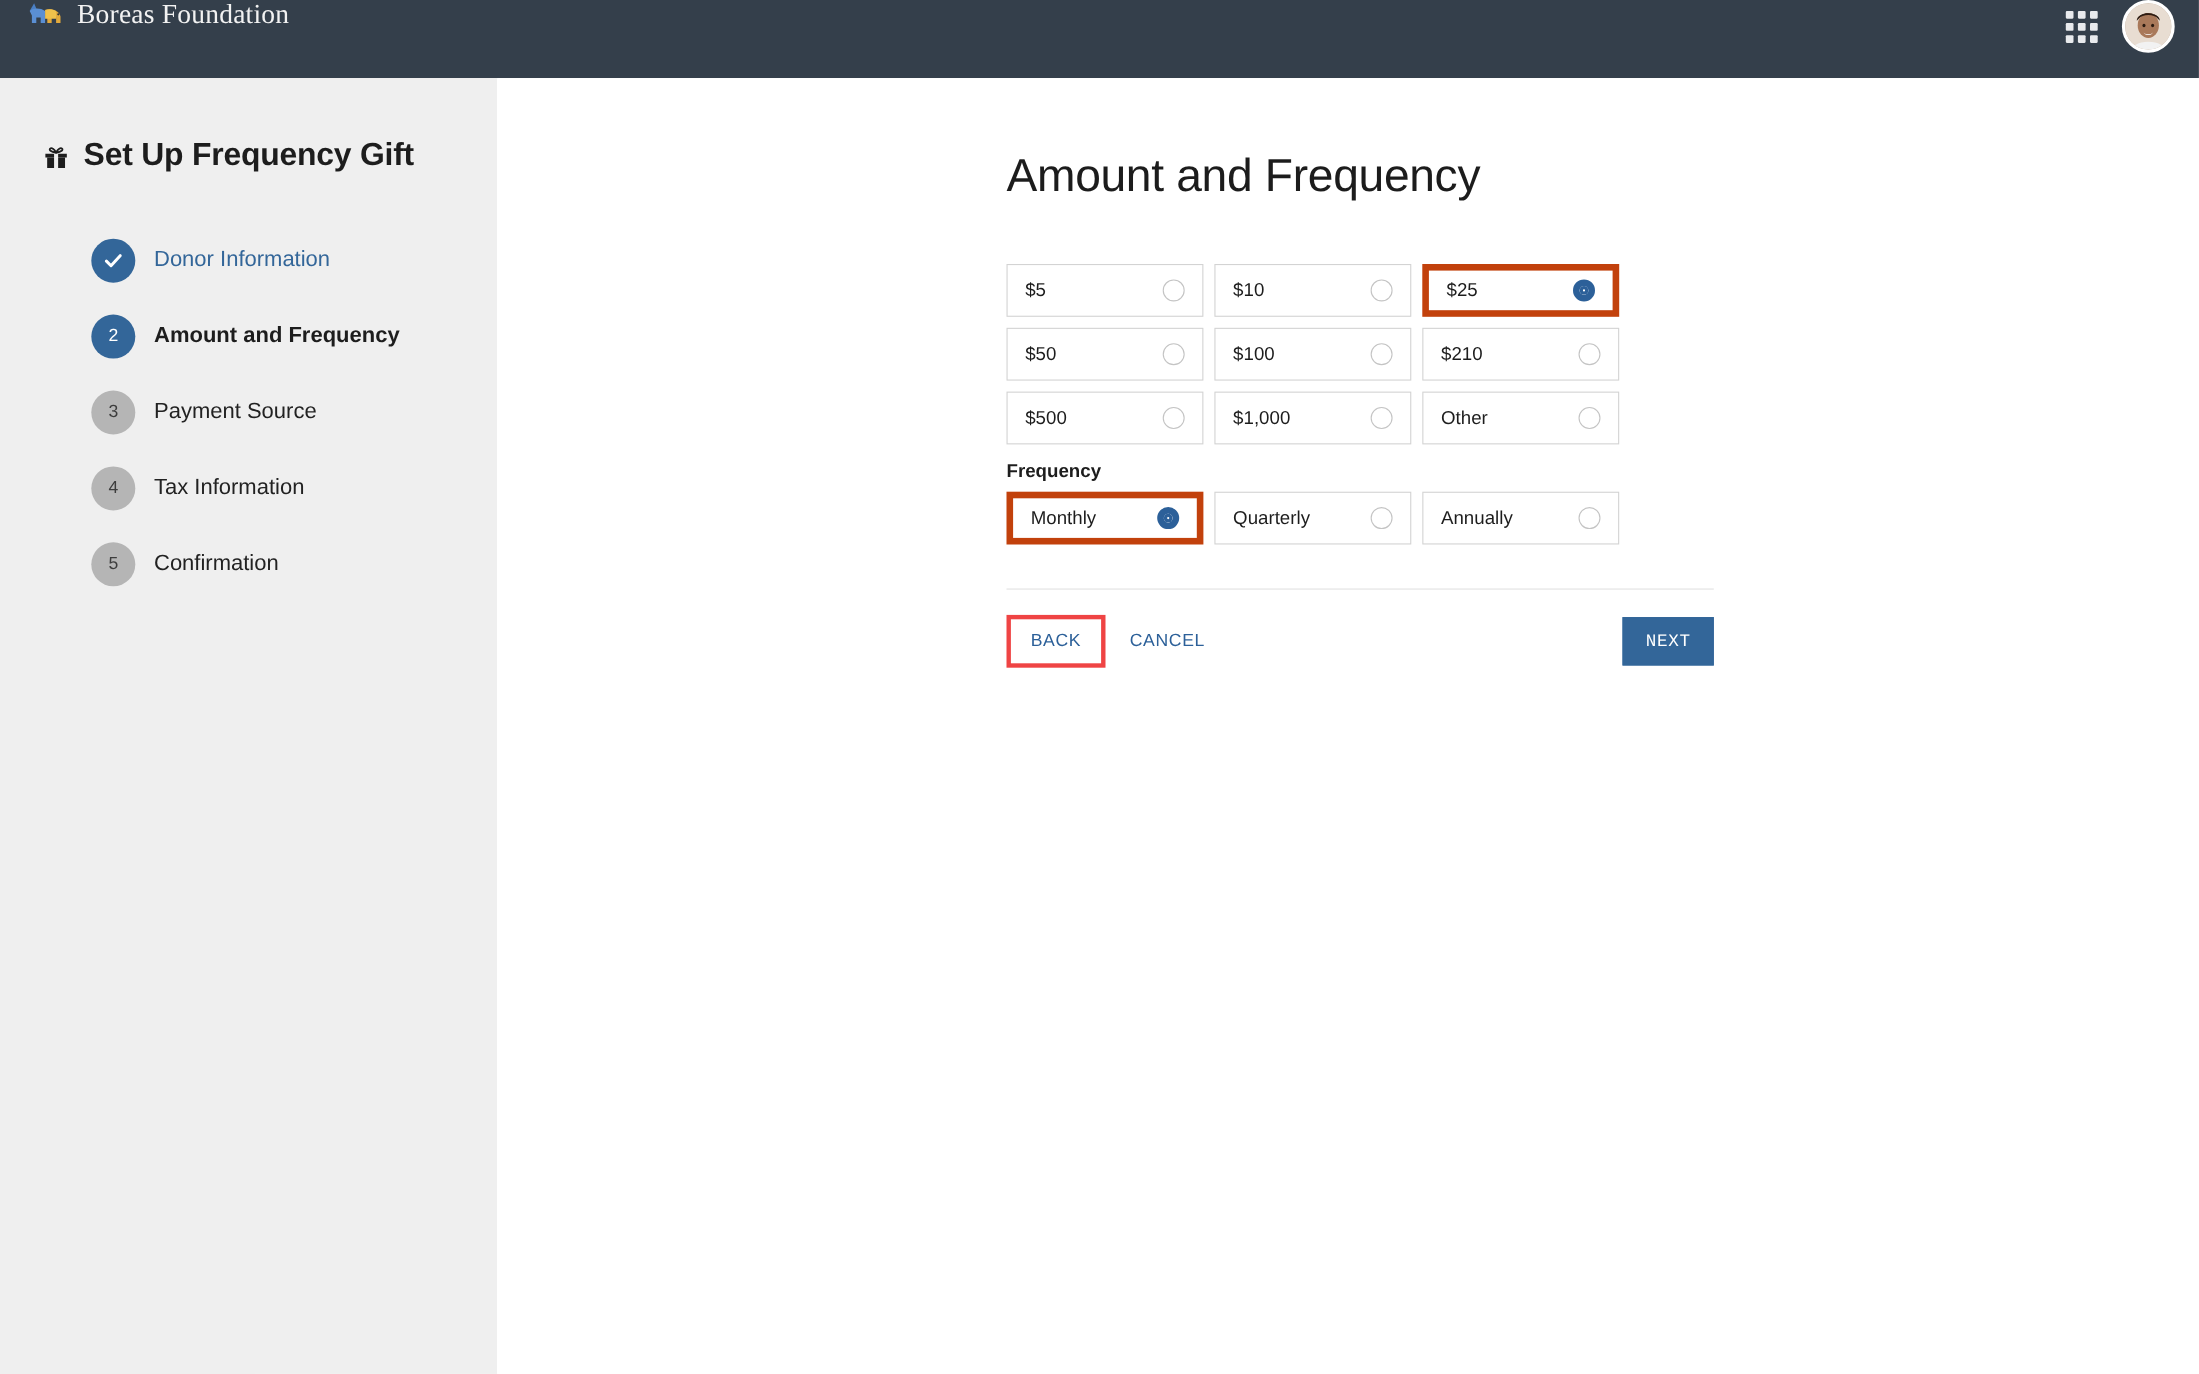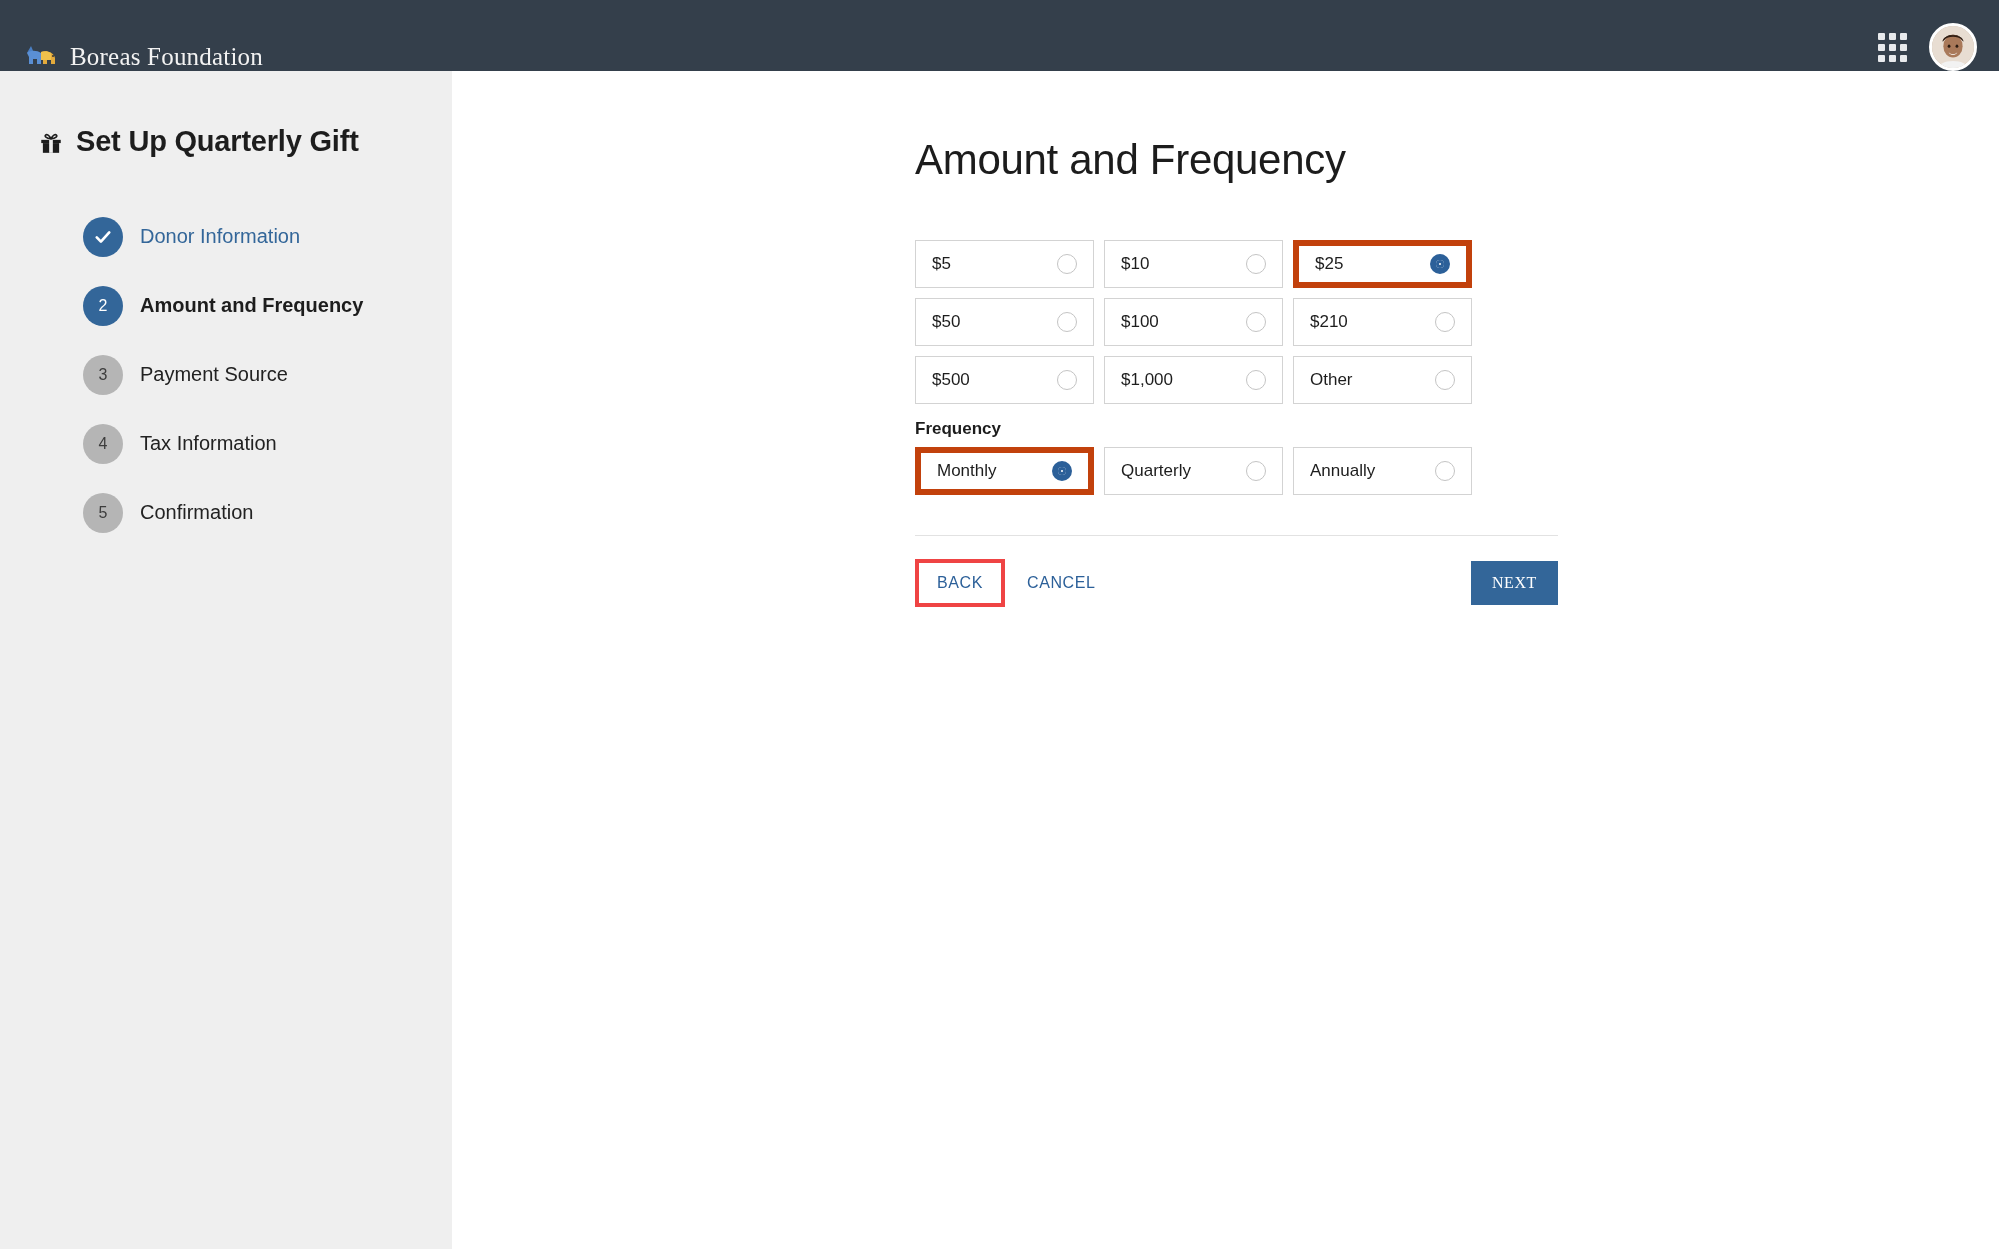--- a/index.html
+++ b/index.html
@@ -8,21 +8,21 @@
     font-family: "Liberation Sans", sans-serif;
     background: #ffffff;
     overflow: hidden;
   }
 
   
   .topbar {
     position: absolute; top: 0; left: 0;
     width: 1999px; height: 71px;
     background: #343f4b;
-    display: flex; align-items: flex-end;
+    display: flex; align-items: flex-start;
   }
   .brand {
     display: flex; align-items: center; gap: 12px;
     margin-left: 24px;
   }
   .brand-logo { width: 34px; height: 26px; display: block; }
   .brand-name {
     color: #f2f2f2; font-size: 25px; font-weight: 400;
     letter-spacing: .2px;
     font-family: "Liberation Serif", serif;
@@ -150,21 +150,21 @@
     background: none; border: none; color: #2c6099;
     font-size: 16px; letter-spacing: .6px;
     margin-left: 14px; padding: 11px 8px; cursor: pointer;
     font-family: "Liberation Sans", sans-serif;
   }
   .btn-next {
     margin-left: auto;
     background: #336699; border: 1px solid #336699; color: #ffffff;
     font-size: 16px; letter-spacing: .6px;
     padding: 12px 20px; cursor: pointer;
-    font-family: Liberation Serif, serif;
+    font-family: Liberation Mono, monospace;
   }
 </style>
 </head>
 <body>
 
 <div class="topbar">
   <div class="brand">
     <svg class="brand-logo" viewBox="0 0 34 26">
       <path d="M3 9 L7 2 L10 9 Z" fill="#4a7fc4"></path>
       <path d="M3 9 C6 6, 13 6, 17 9 L17 20 L13 20 L13 15 L9 15 L9 20 L5 20 L5 13 Z" fill="#5a8fd4"></path>
@@ -205,21 +205,21 @@
 
 <aside class="sidebar">
   <div class="side-title">
     <svg class="gift-icon" viewBox="0 0 24 24">
       <path d="M3 10h18v3H3z" fill="#1d1d1d"></path>
       <path d="M4.5 13h15v9h-15z" fill="#1d1d1d"></path>
       <rect x="10.3" y="10" width="3.4" height="12" fill="#efefef"></rect>
       <path d="M11.9 8.6C10.4 5.9 8.2 4.5 7 5.6c-1.1 1 .3 2.9 4.9 3.3z" fill="none" stroke="#1d1d1d" stroke-width="1.5"></path>
       <path d="M12.1 8.6C13.6 5.9 15.8 4.5 17 5.6c1.1 1-.3 2.9-4.9 3.3z" fill="none" stroke="#1d1d1d" stroke-width="1.5"></path>
     </svg>
-    <div class="side-title-text">Set Up Quarterly Gift</div>
+    <div class="side-title-text">Set Up Frequency Gift</div>
   </div>
 
   <div class="steps">
     <div class="step">
       <div class="step-bubble done">
         <svg viewBox="0 0 24 24">
           <path d="M4.5 12.5l5 5 10-11" fill="none" stroke="#ffffff" stroke-width="3.2" stroke-linecap="round" stroke-linejoin="round"></path>
         </svg>
       </div>
       <div class="step-label done">Donor Information</div>

